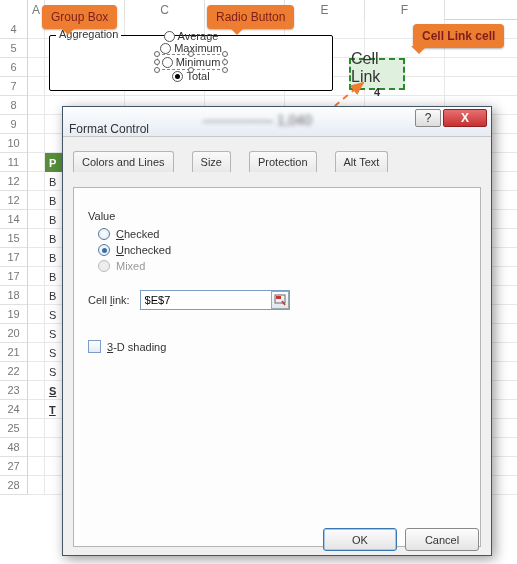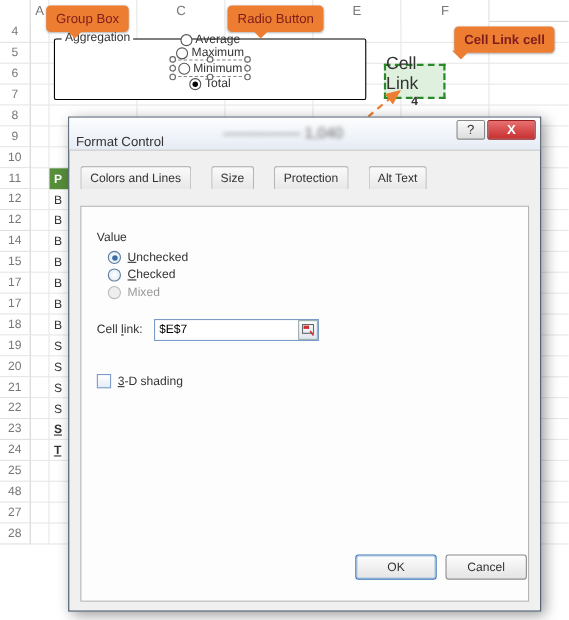--- a/index.html
+++ b/index.html
@@ -94,21 +94,21 @@
   .opt.disabled { color: #999; }
   .opt.disabled .r { border-color: #bbb; background: #eee; }
   .u { text-decoration: underline; }
   .cl-row { display: flex; align-items: center; gap: 10px; margin-top: 18px; }
   .cl-input-wrap { position: relative; width: 150px; }
   .cl-input { width: 100%; height: 20px; border: 1px solid #7a9cc6; padding: 2px 22px 2px 4px; font-size: 11px; font-family: inherit; }
   .cl-btn { position: absolute; right: 1px; top: 1px; width: 18px; height: 18px; border: 1px solid #9aa; background: linear-gradient(#fefefe,#e0e6ee); display: flex; align-items: center; justify-content: center; }
   .cl-btn svg { width: 12px; height: 12px; }
   .chk-row { display: flex; align-items: center; gap: 6px; margin-top: 30px; }
   .chk { width: 13px; height: 13px; border: 1px solid #7a9cc6; background: linear-gradient(#fff,#e4ecf7); }
-  .dlg-btns { position: absolute; right: 12px; bottom: 28px; display: flex; gap: 8px; }
+  .dlg-btns { position: absolute; right: 12px; bottom: 4px; display: flex; gap: 8px; }
   .btn { min-width: 74px; height: 23px; border: 1px solid #8a8a8a; border-radius: 3px; background: linear-gradient(#fdfdfd,#e4e4e4); display: flex; align-items: center; justify-content: center; font-size: 11px; }
   .btn.primary { border: 1px solid #3a76b5; box-shadow: 0 0 0 1px #a7c7e7 inset; }
   .blurred { filter: blur(2px); color: #666; font-size: 14px; position: absolute; left: 140px; top: 5px; }
 </style>
 </head>
 <body>
 
 <div class="grid">
   <div class="col-headers">
     <div class="colh" style="width:28px;border-right:1px solid #d4d4d4;"></div>
@@ -413,26 +413,26 @@
   </div>
   <div class="tabstrip">
     <div class="tab">Colors and Lines</div>
     <div class="tab">Size</div>
     <div class="tab">Protection</div>
     <div class="tab">Alt Text</div>
   </div>
   <div class="panel">
     <div class="section-title">Value</div>
     <div class="opt">
+      <span class="r"></span>
+      <span><span class="u">C</span><span>hecked</span></span>
+    </div>
+    <div class="opt">
       <span class="r on"></span>
       <span><span class="u">U</span><span>nchecked</span></span>
-    </div>
-    <div class="opt">
-      <span class="r"></span>
-      <span><span class="u">C</span><span>hecked</span></span>
     </div>
     <div class="opt disabled">
       <span class="r"></span>
       <span>Mixed</span>
     </div>
     <div class="cl-row">
       <span><span>Cell </span><span class="u">l</span><span>ink:</span></span>
       <div class="cl-input-wrap">
         <input class="cl-input" value="$E$7" style="">
         <div class="cl-btn">

